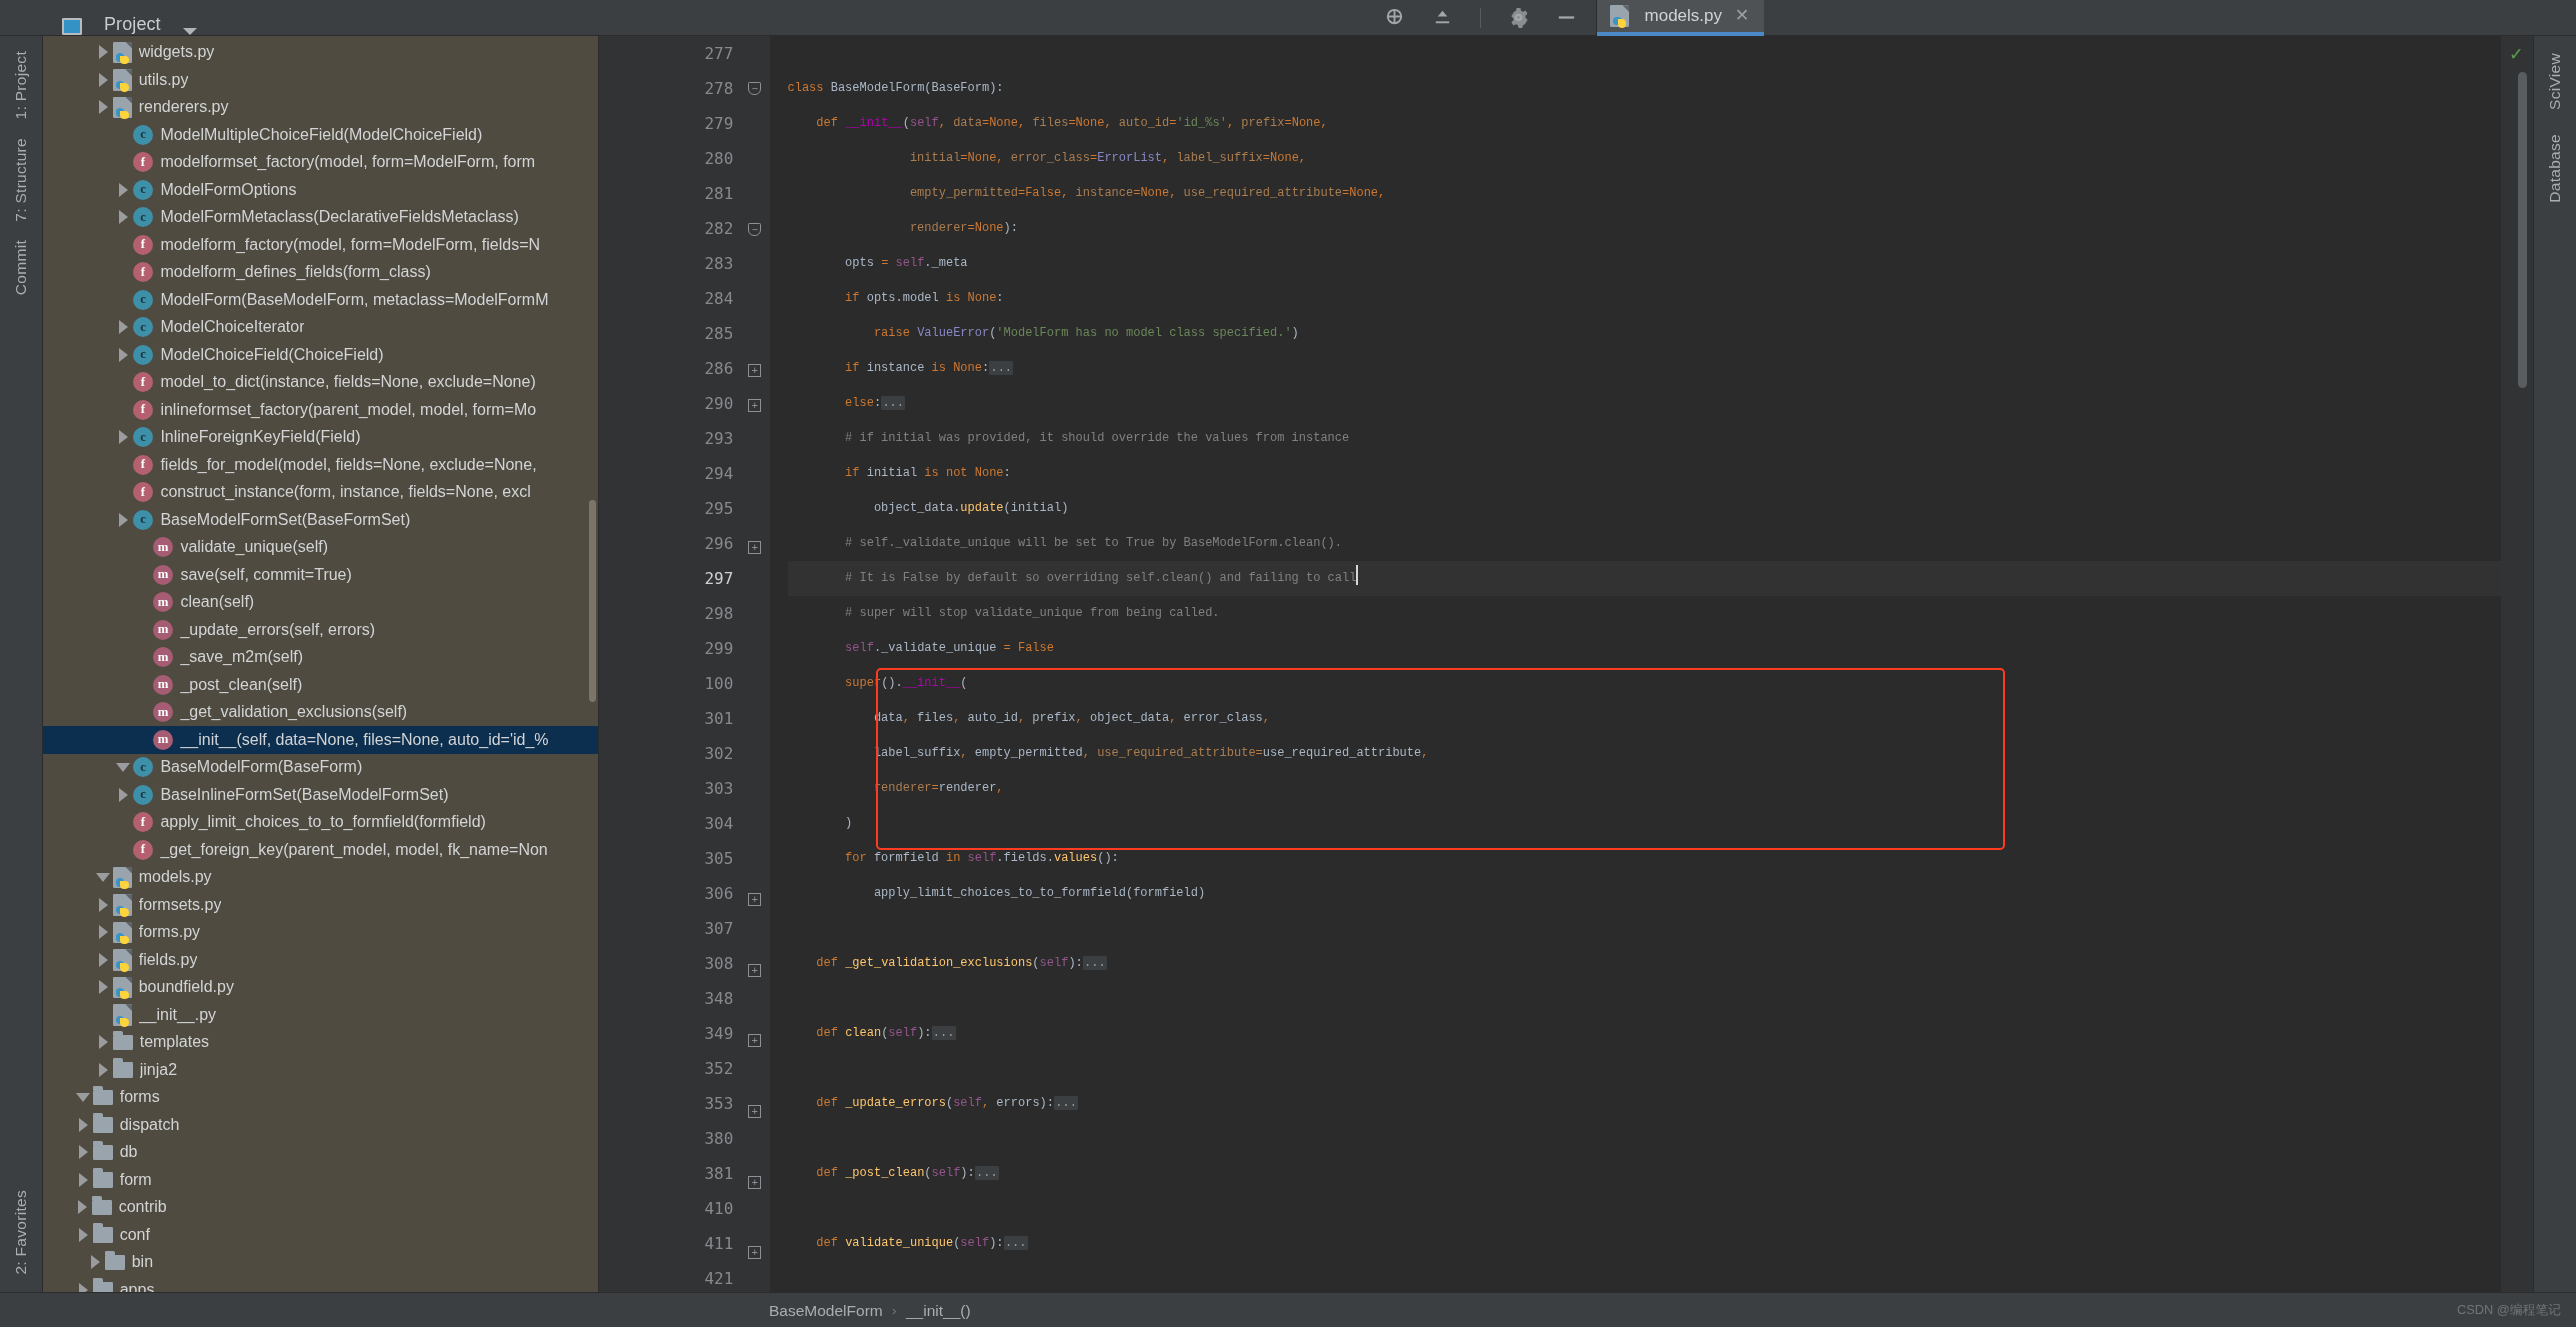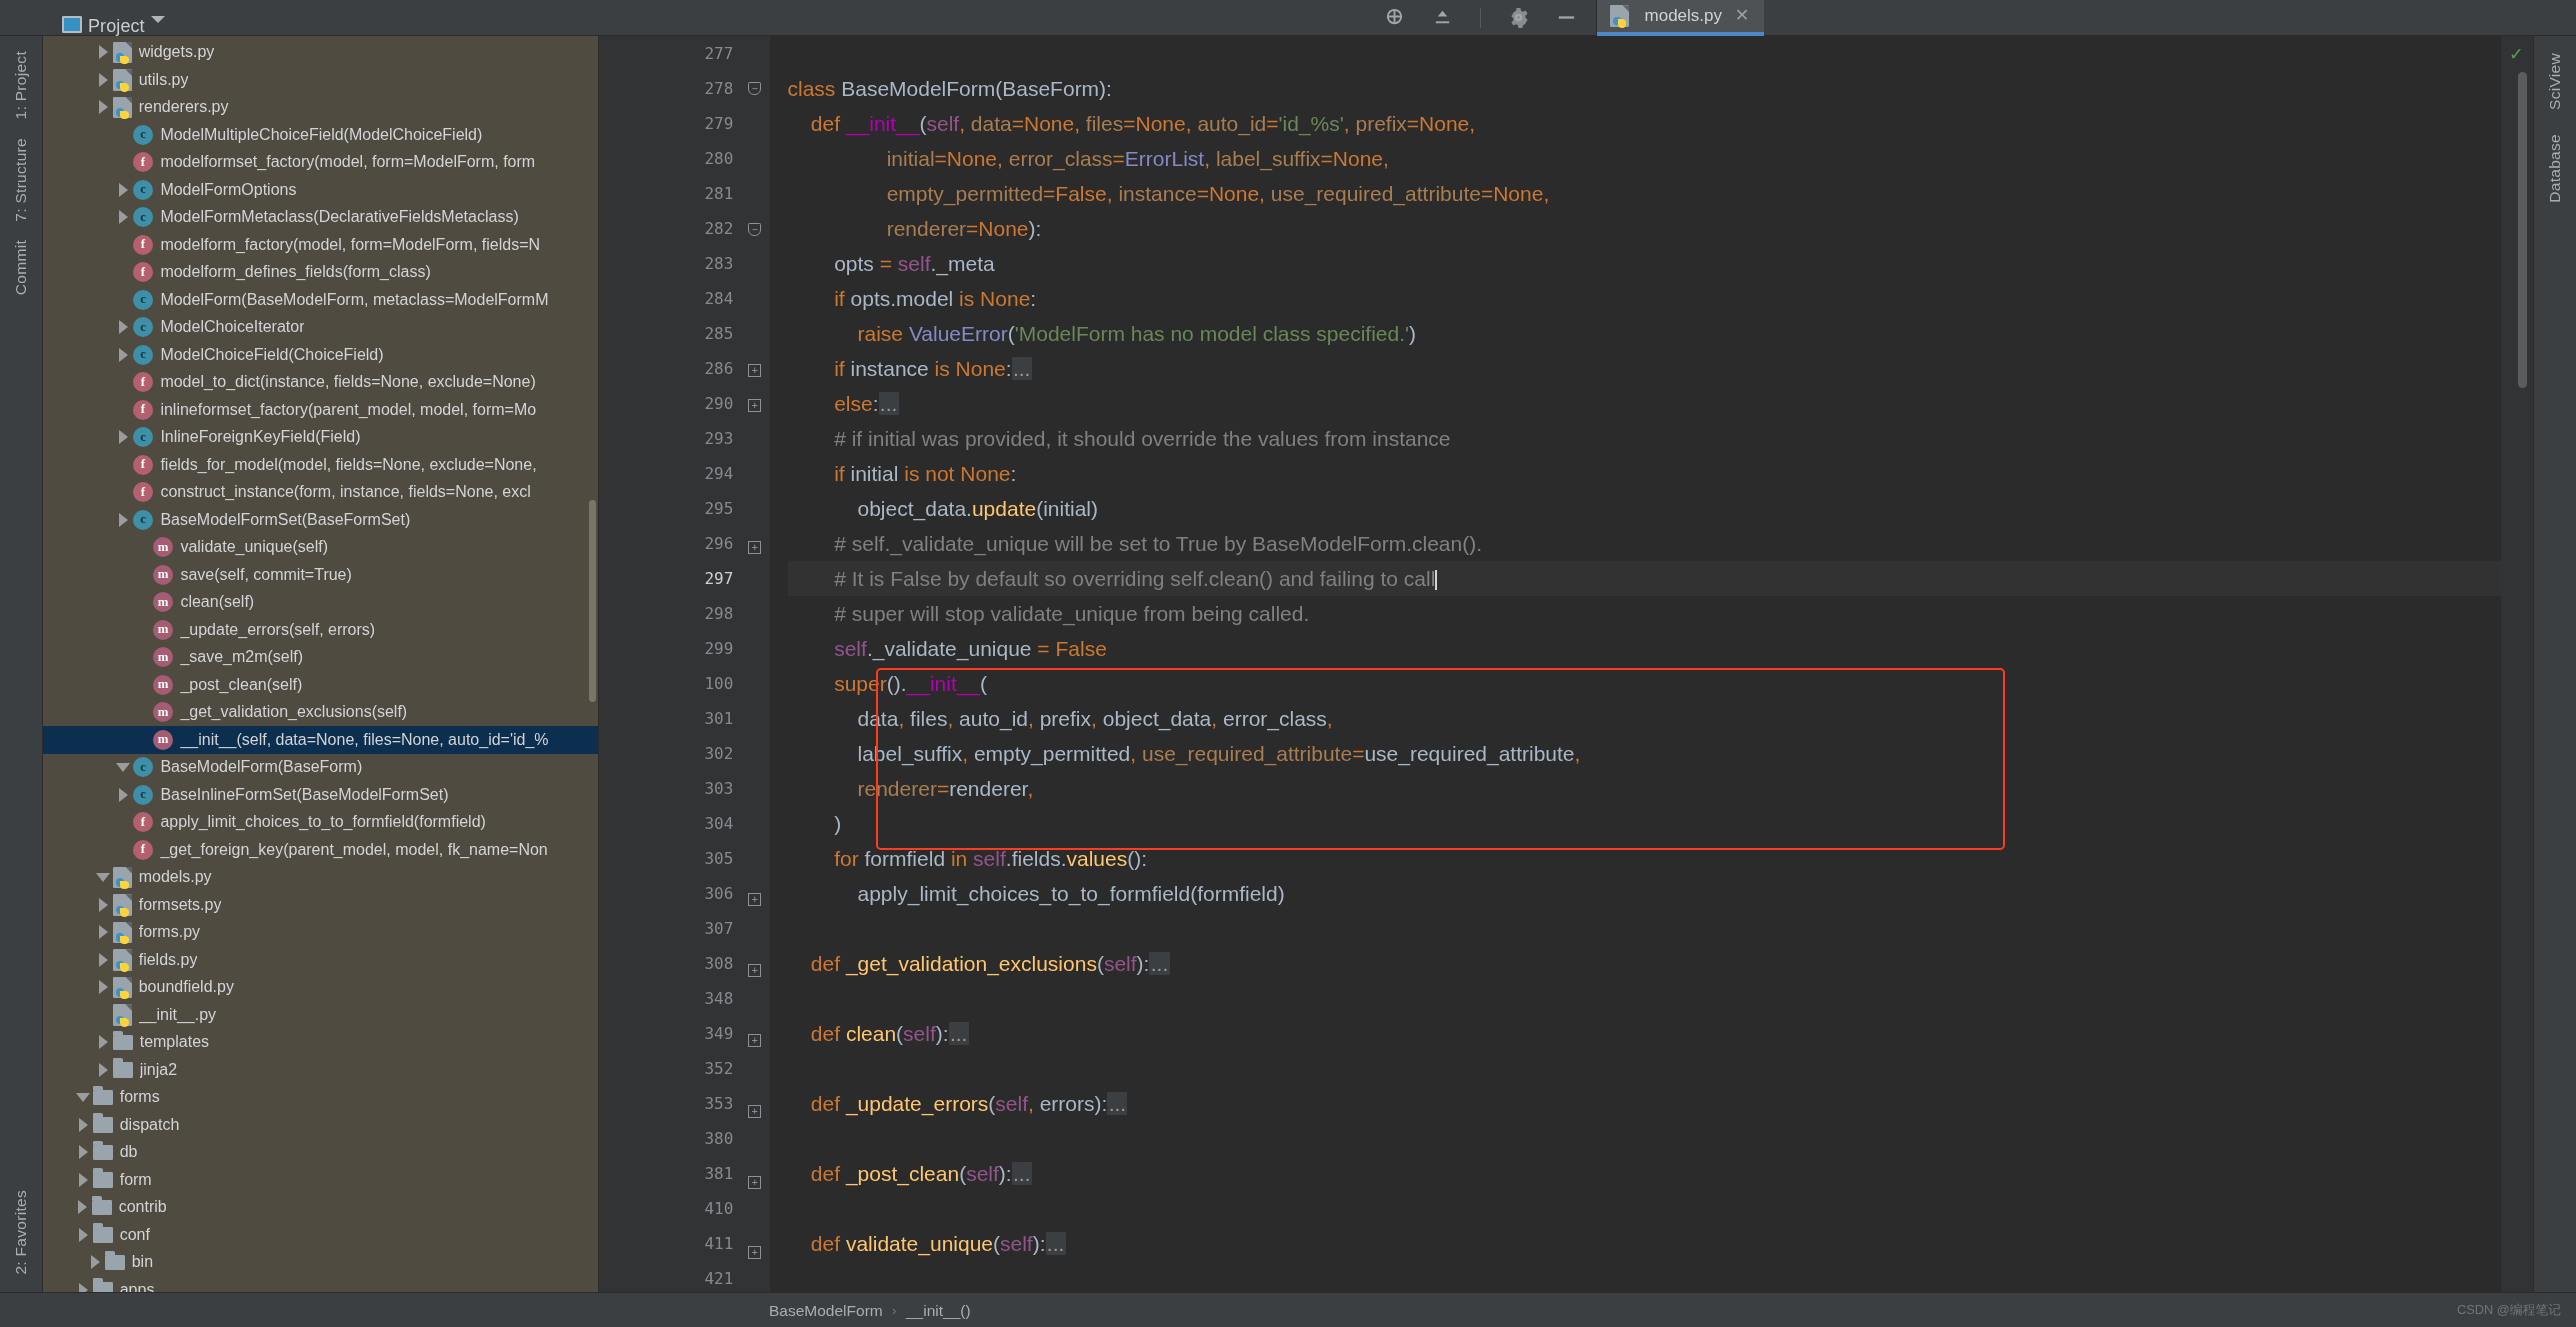--- a/index.html
+++ b/index.html
@@ -17,21 +17,21 @@
     background: #3c3f41;
     display: flex; align-items: stretch;
     border-bottom: 0.7px solid #2b2b2b;
   }
   .tb-left {
     width: 43px; flex: 0 0 43px; background: #3c3f41;
   }
   .proj-header {
     width: 556px; flex: 0 0 556px;
     background: #3c3f41;
-    display: flex; align-items: flex-start; padding-left: 19px; gap: 6px; margin-top: 16px;
+    display: flex; align-items: flex-end; padding-left: 19px; gap: 22px;
   }
   .proj-icon {
     width: 20px; height: 17px; border: 2px solid #b8bcc0; border-radius: 1.3px;
     background: #3592c4; position: relative;
   }
   .proj-title { color: #c8cdd2; font-size: 18px; letter-spacing: 0.1px; }
   .caret-dn {
     width: 0; height: 0; border-left: 7.4px solid transparent;
     border-right: 7.4px solid transparent; border-top: 7.4px solid #b0b4b8;
   }
@@ -161,21 +161,21 @@
   .foldmark {
     position: absolute; left: 8px; width: 13.4px; height: 13.4px;
     border: 1.3px solid #8d9195; color: #8d9195; font-size: 10px;
     display:flex; align-items:center; justify-content:center; line-height:1;
     font-family:"DejaVu Sans Mono",monospace;
   }
   .foldmark.minus { border-radius: 1.3px 1.3px 6px 6px; }
 
   .code {
     position: absolute; left: 30px; top: 0; right: 0; bottom: 0;
-    font-family: Liberation Sans, sans-serif; font-size: 21px;
+    font-family: Liberation Mono, monospace; font-size: 12px;
     white-space: pre; color: #a9b7c6; padding-left: 17.5px;
   }
   .cl { height: 35px; line-height: 35px; }
   .cl.cur { background: #323232; }
   .kw { color: #cc7832; }
   .fn { color: #ffc66d; }
   .cls { color: #a9b7c6; }
   .str { color: #6a8759; }
   .cmt { color: #808080; }
   .self { color: #94558d; }

